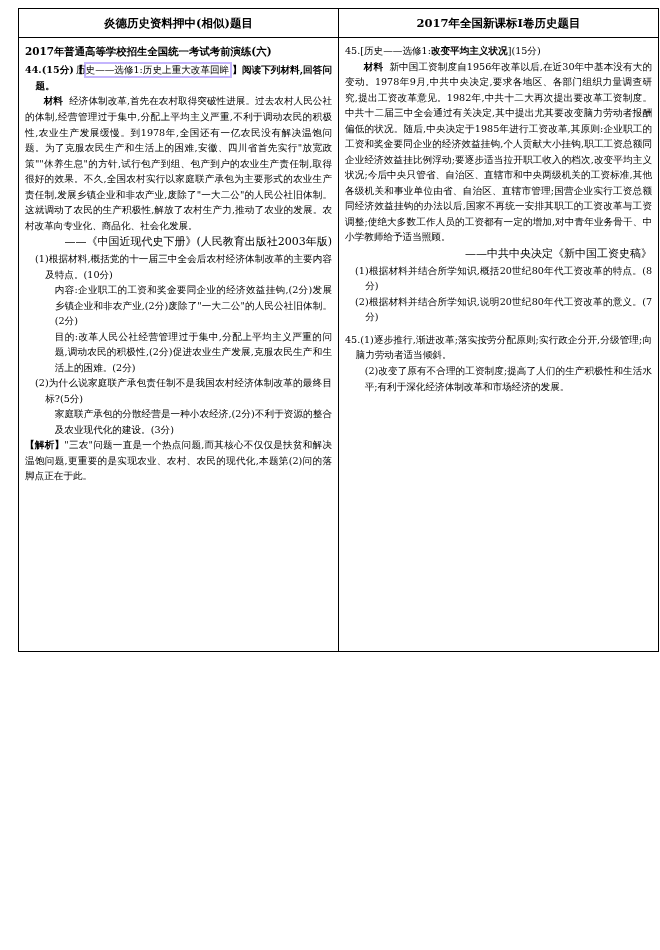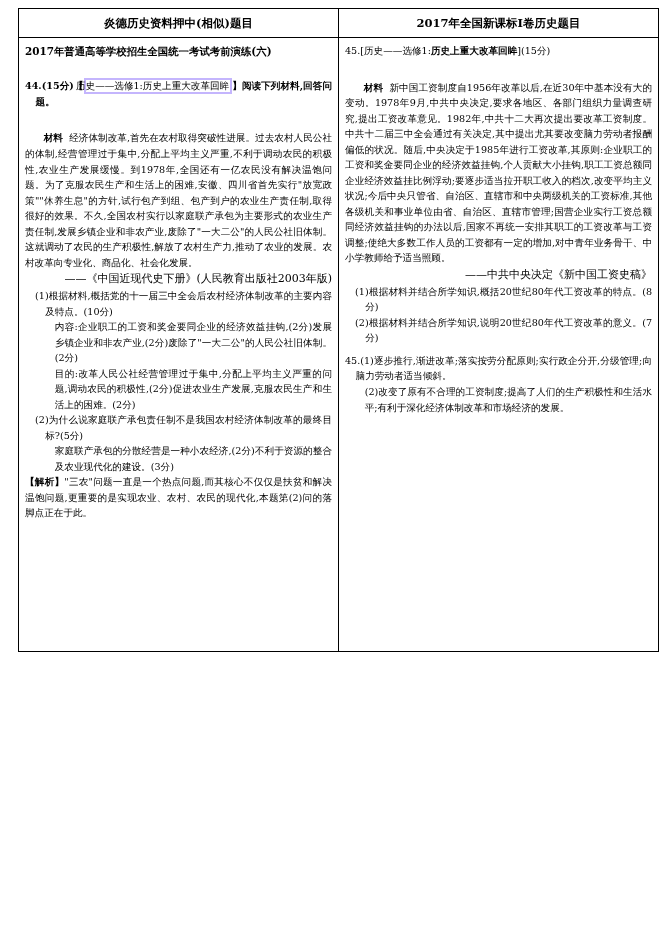--- a/index.html
+++ b/index.html
@@ -46,30 +46,30 @@
     height: 600px;
   }
   .col-left { width: 311px; }
   .col-right { width: 311px; }
 
   p {
     margin: 0;
     padding: 0;
   }
   .p-ind1 { text-indent: 0; }
-  .p-ind2 { text-indent: 1.95em; margin-top: 21px; }
+  .p-ind2 { text-indent: 1.95em; }
   .p-ind-neg { padding-left: 1.1em; text-indent: -1.1em; }
   .p-ind-deep { padding-left: 2.1em; text-indent: -1.05em; }
   .p-ind-deep2 { padding-left: 3.1em; text-indent: 0em; }
   .p-ind3 { padding-left: 2.05em; text-indent: 0; }
   .bold { font-weight: bold; }
   .title-line {
     font-weight: bold;
     font-size: 10.4px;
-    margin-bottom: 18px;
+    margin-bottom: 2px;
   }
   .boxed {
     border: 2px solid #c4b5fd;
     padding: 0 1px;
     font-weight: normal;
     display: inline-block;
     line-height: 1.25;
   }
   .src-line {
     text-align: right;
@@ -118,21 +118,21 @@
         <p class="p-ind-deep">(2)为什么说家庭联产承包责任制不是我国农村经济体制改革的最终目标?(5分)</p>
         <p class="p-ind-deep2">家庭联产承包的分散经营是一种小农经济,(2分)不利于资源的整合及农业现代化的建设。(3分)</p>
 
         <p class="p-ind1">
           <span class="bold">【解析】</span><span>"三农"问题一直是一个热点问题,而其核心不仅仅是扶贫和解决温饱问题,更重要的是实现农业、农村、农民的现代化,本题第(2)问的落脚点正在于此。</span>
         </p>
       </td>
 
       <td class="body-cell col-right">
         <p class="p-ind-neg">
-          <span>45.[历史——选修1:</span><span class="bold">历史上重大改革回眸</span><span>](15分)</span>
+          <span>45.[历史——选修1:</span><span class="bold">改变平均主义状况</span><span>](15分)</span>
         </p>
 
         <p class="p-ind2">
           <span class="bold">材料</span>&nbsp;&nbsp;<span>新中国工资制度自1956年改革以后,在近30年中基本没有大的变动。1978年9月,中共中央决定,要求各地区、各部门组织力量调查研究,提出工资改革意见。1982年,中共十二大再次提出要改革工资制度。中共十二届三中全会通过有关决定,其中提出尤其要改变脑力劳动者报酬偏低的状况。随后,中央决定于1985年进行工资改革,其原则:企业职工的工资和奖金要同企业的经济效益挂钩,个人贡献大小挂钩,职工工资总额同企业经济效益挂比例浮动;要逐步适当拉开职工收入的档次,改变平均主义状况;今后中央只管省、自治区、直辖市和中央两级机关的工资标准,其他各级机关和事业单位由省、自治区、直辖市管理;国营企业实行工资总额同经济效益挂钩的办法以后,国家不再统一安排其职工的工资改革与工资调整;使绝大多数工作人员的工资都有一定的增加,对中青年业务骨干、中小学教师给予适当照顾。</span>
         </p>
 
         <p class="src-line">——中共中央决定《新中国工资史稿》</p>
 
         <p class="p-ind-deep">(1)根据材料并结合所学知识,概括20世纪80年代工资改革的特点。(8分)</p>
         <p class="p-ind-deep">(2)根据材料并结合所学知识,说明20世纪80年代工资改革的意义。(7分)</p>

